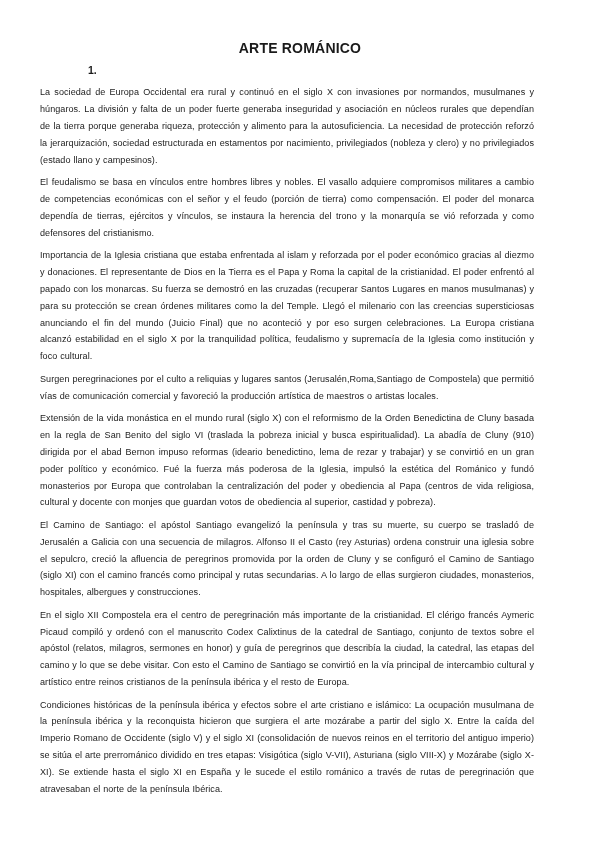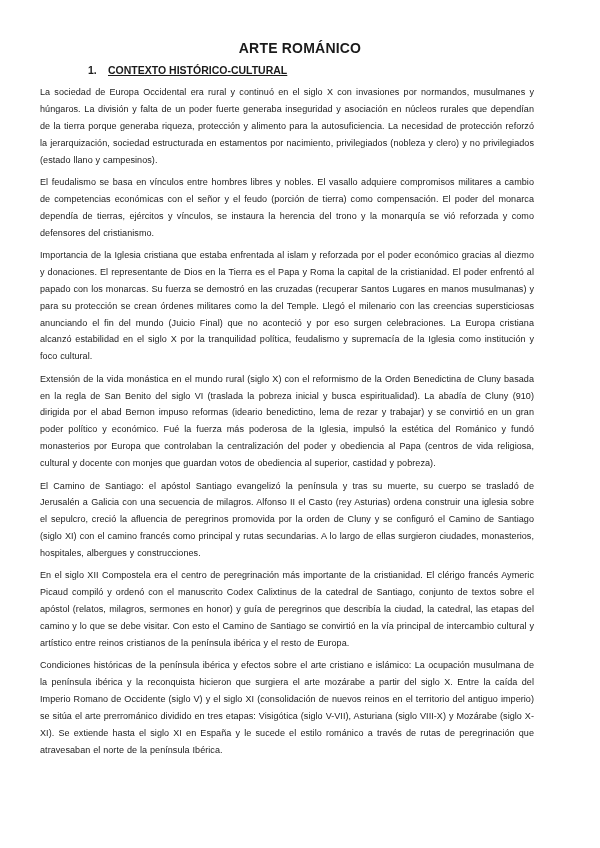--- a/index.html
+++ b/index.html
@@ -74,26 +74,26 @@
   </style>
 </head>
 <body>
 
 <div class="page">
 
   <h1 class="doc-title">ARTE ROMÁNICO</h1>
 
   <h2 class="section-heading">
     <span class="section-number">1.</span>
-    <span class="section-text">CONTEXTO HISTÓRICO-CULTURAL</span>
   </h2>
 
   <div class="body">
     <p class="para">La sociedad de Europa Occidental era rural y continuó en el siglo X con invasiones por normandos, musulmanes y húngaros. La división y falta de un poder fuerte generaba inseguridad y asociación en núcleos rurales que dependían de la tierra porque generaba riqueza, protección y alimento para la autosuficiencia. La necesidad de protección reforzó la jerarquización, sociedad estructurada en estamentos por nacimiento, privilegiados (nobleza y clero) y no privilegiados (estado llano y campesinos).</p>
     <p class="para">El feudalismo se basa en vínculos entre hombres libres y nobles. El vasallo adquiere compromisos militares a cambio de competencias económicas con el señor y el feudo (porción de tierra) como compensación. El poder del monarca dependía de tierras, ejércitos y vínculos, se instaura la herencia del trono y la monarquía se vió reforzada y como defensores del cristianismo.</p>
     <p class="para">Importancia de la Iglesia cristiana que estaba enfrentada al islam y reforzada por el poder económico gracias al diezmo y donaciones. El representante de Dios en la Tierra es el Papa y Roma la capital de la cristianidad. El poder enfrentó al papado con los monarcas. Su fuerza se demostró en las cruzadas (recuperar Santos Lugares en manos musulmanas) y para su protección se crean órdenes militares como la del Temple. Llegó el milenario con las creencias supersticiosas anunciando el fin del mundo (Juicio Final) que no aconteció y por eso surgen celebraciones. La Europa cristiana alcanzó estabilidad en el siglo X por la tranquilidad política, feudalismo y supremacía de la Iglesia como institución y foco cultural.</p>
+    <p class="para">Surgen peregrinaciones por el culto a reliquias y lugares santos (Jerusalén,Roma,Santiago de Compostela) que permitió vías de comunicación comercial y favoreció la producción artística de maestros o artistas locales.</p>
     <p class="para">Extensión de la vida monástica en el mundo rural (siglo X) con el reformismo de la Orden Benedictina de Cluny basada en la regla de San Benito del siglo VI (traslada la pobreza inicial y busca espiritualidad). La abadía de Cluny (910) dirigida por el abad Bernon impuso reformas (ideario benedictino, lema de rezar y trabajar) y se convirtió en un gran poder político y económico. Fué la fuerza más poderosa de la Iglesia, impulsó la estética del Románico y fundó monasterios por Europa que controlaban la centralización del poder y obediencia al Papa (centros de vida religiosa, cultural y docente con monjes que guardan votos de obediencia al superior, castidad y pobreza).</p>
     <p class="para">El Camino de Santiago: el apóstol Santiago evangelizó la península y tras su muerte, su cuerpo se trasladó de Jerusalén a Galicia con una secuencia de milagros. Alfonso II el Casto (rey Asturias) ordena construir una iglesia sobre el sepulcro, creció la afluencia de peregrinos promovida por la orden de Cluny y se configuró el Camino de Santiago (siglo XI) con el camino francés como principal y rutas secundarias. A lo largo de ellas surgieron ciudades, monasterios, hospitales, albergues y construcciones.</p>
     <p class="para">En el siglo XII Compostela era el centro de peregrinación más importante de la cristianidad. El clérigo francés Aymeric Picaud compiló y ordenó con el manuscrito Codex Calixtinus de la catedral de Santiago, conjunto de textos sobre el apóstol (relatos, milagros, sermones en honor) y guía de peregrinos que describía la ciudad, la catedral, las etapas del camino y lo que se debe visitar. Con esto el Camino de Santiago se convirtió en la vía principal de intercambio cultural y artístico entre reinos cristianos de la península ibérica y el resto de Europa.</p>
     <p class="para">Condiciones históricas de la península ibérica y efectos sobre el arte cristiano e islámico: La ocupación musulmana de la península ibérica y la reconquista hicieron que surgiera el arte mozárabe a partir del siglo X. Entre la caída del Imperio Romano de Occidente (siglo V) y el siglo XI (consolidación de nuevos reinos en el territorio del antiguo imperio) se sitúa el arte prerrománico dividido en tres etapas: Visigótica (siglo V-VII), Asturiana (siglo VIII-X) y Mozárabe (siglo X-XI). Se extiende hasta el siglo XI en España y le sucede el estilo románico a través de rutas de peregrinación que atravesaban el norte de la península Ibérica.</p>
   </div>
 
 </div>
 
 </body></html>

